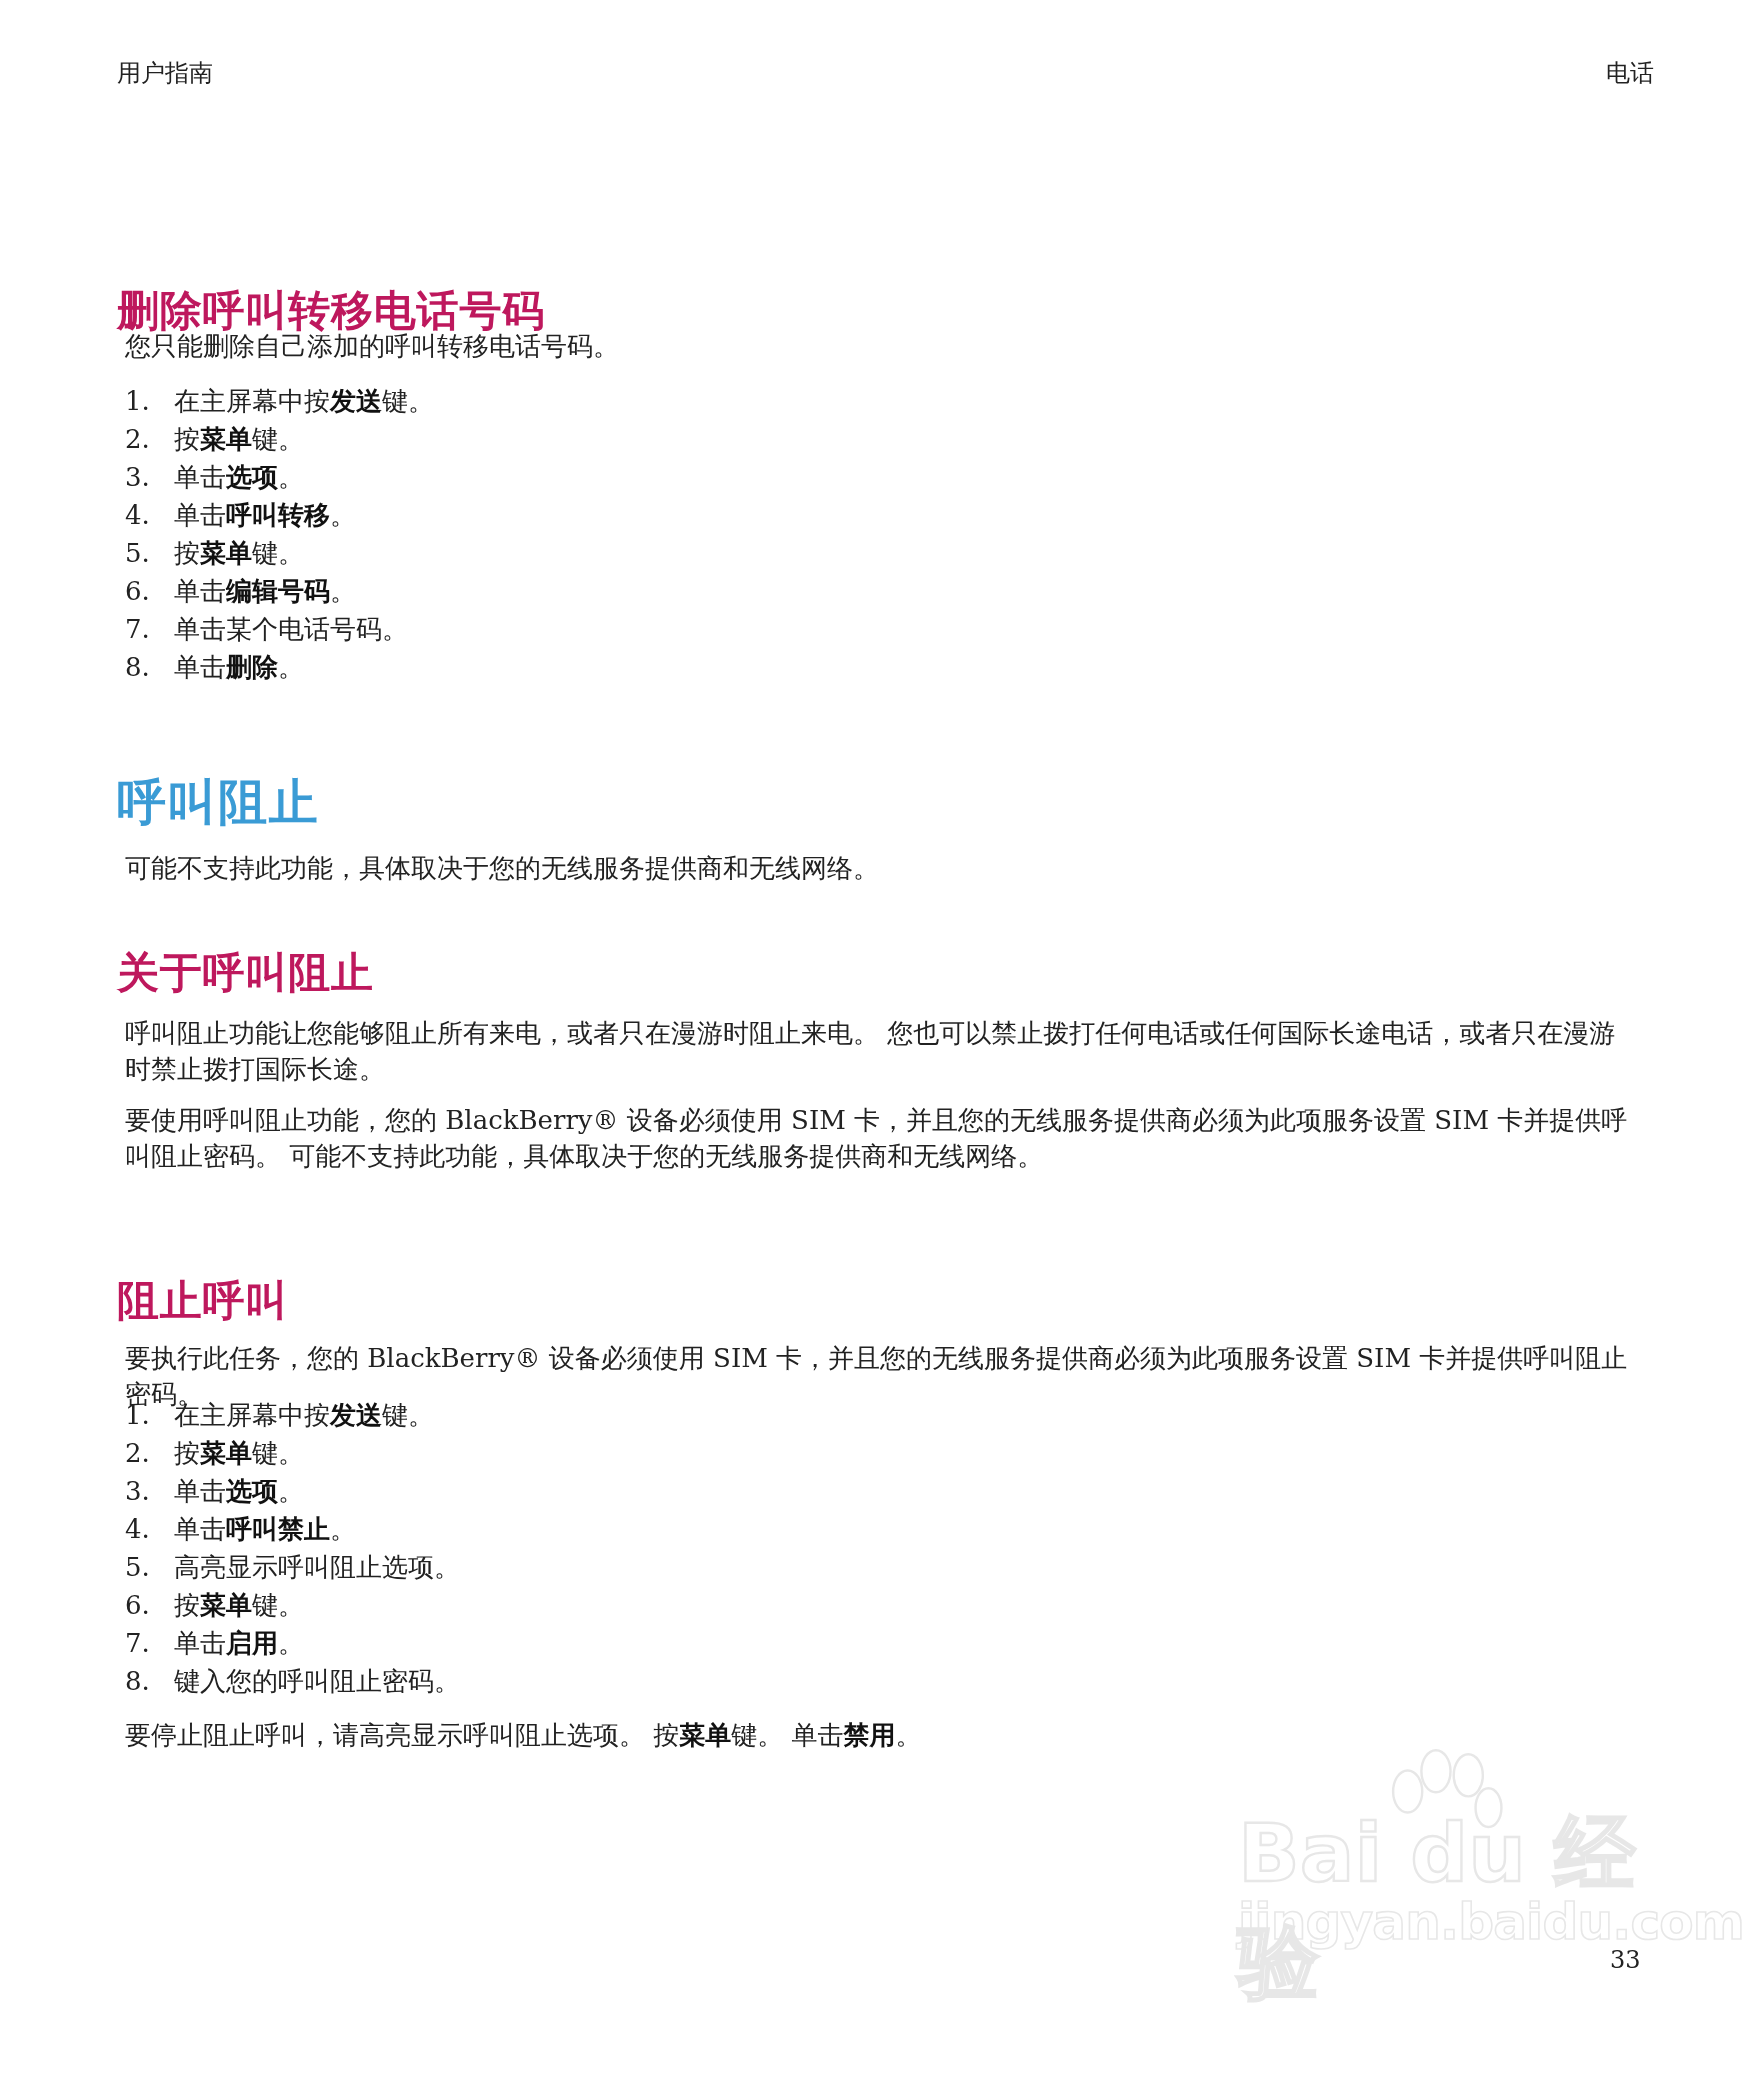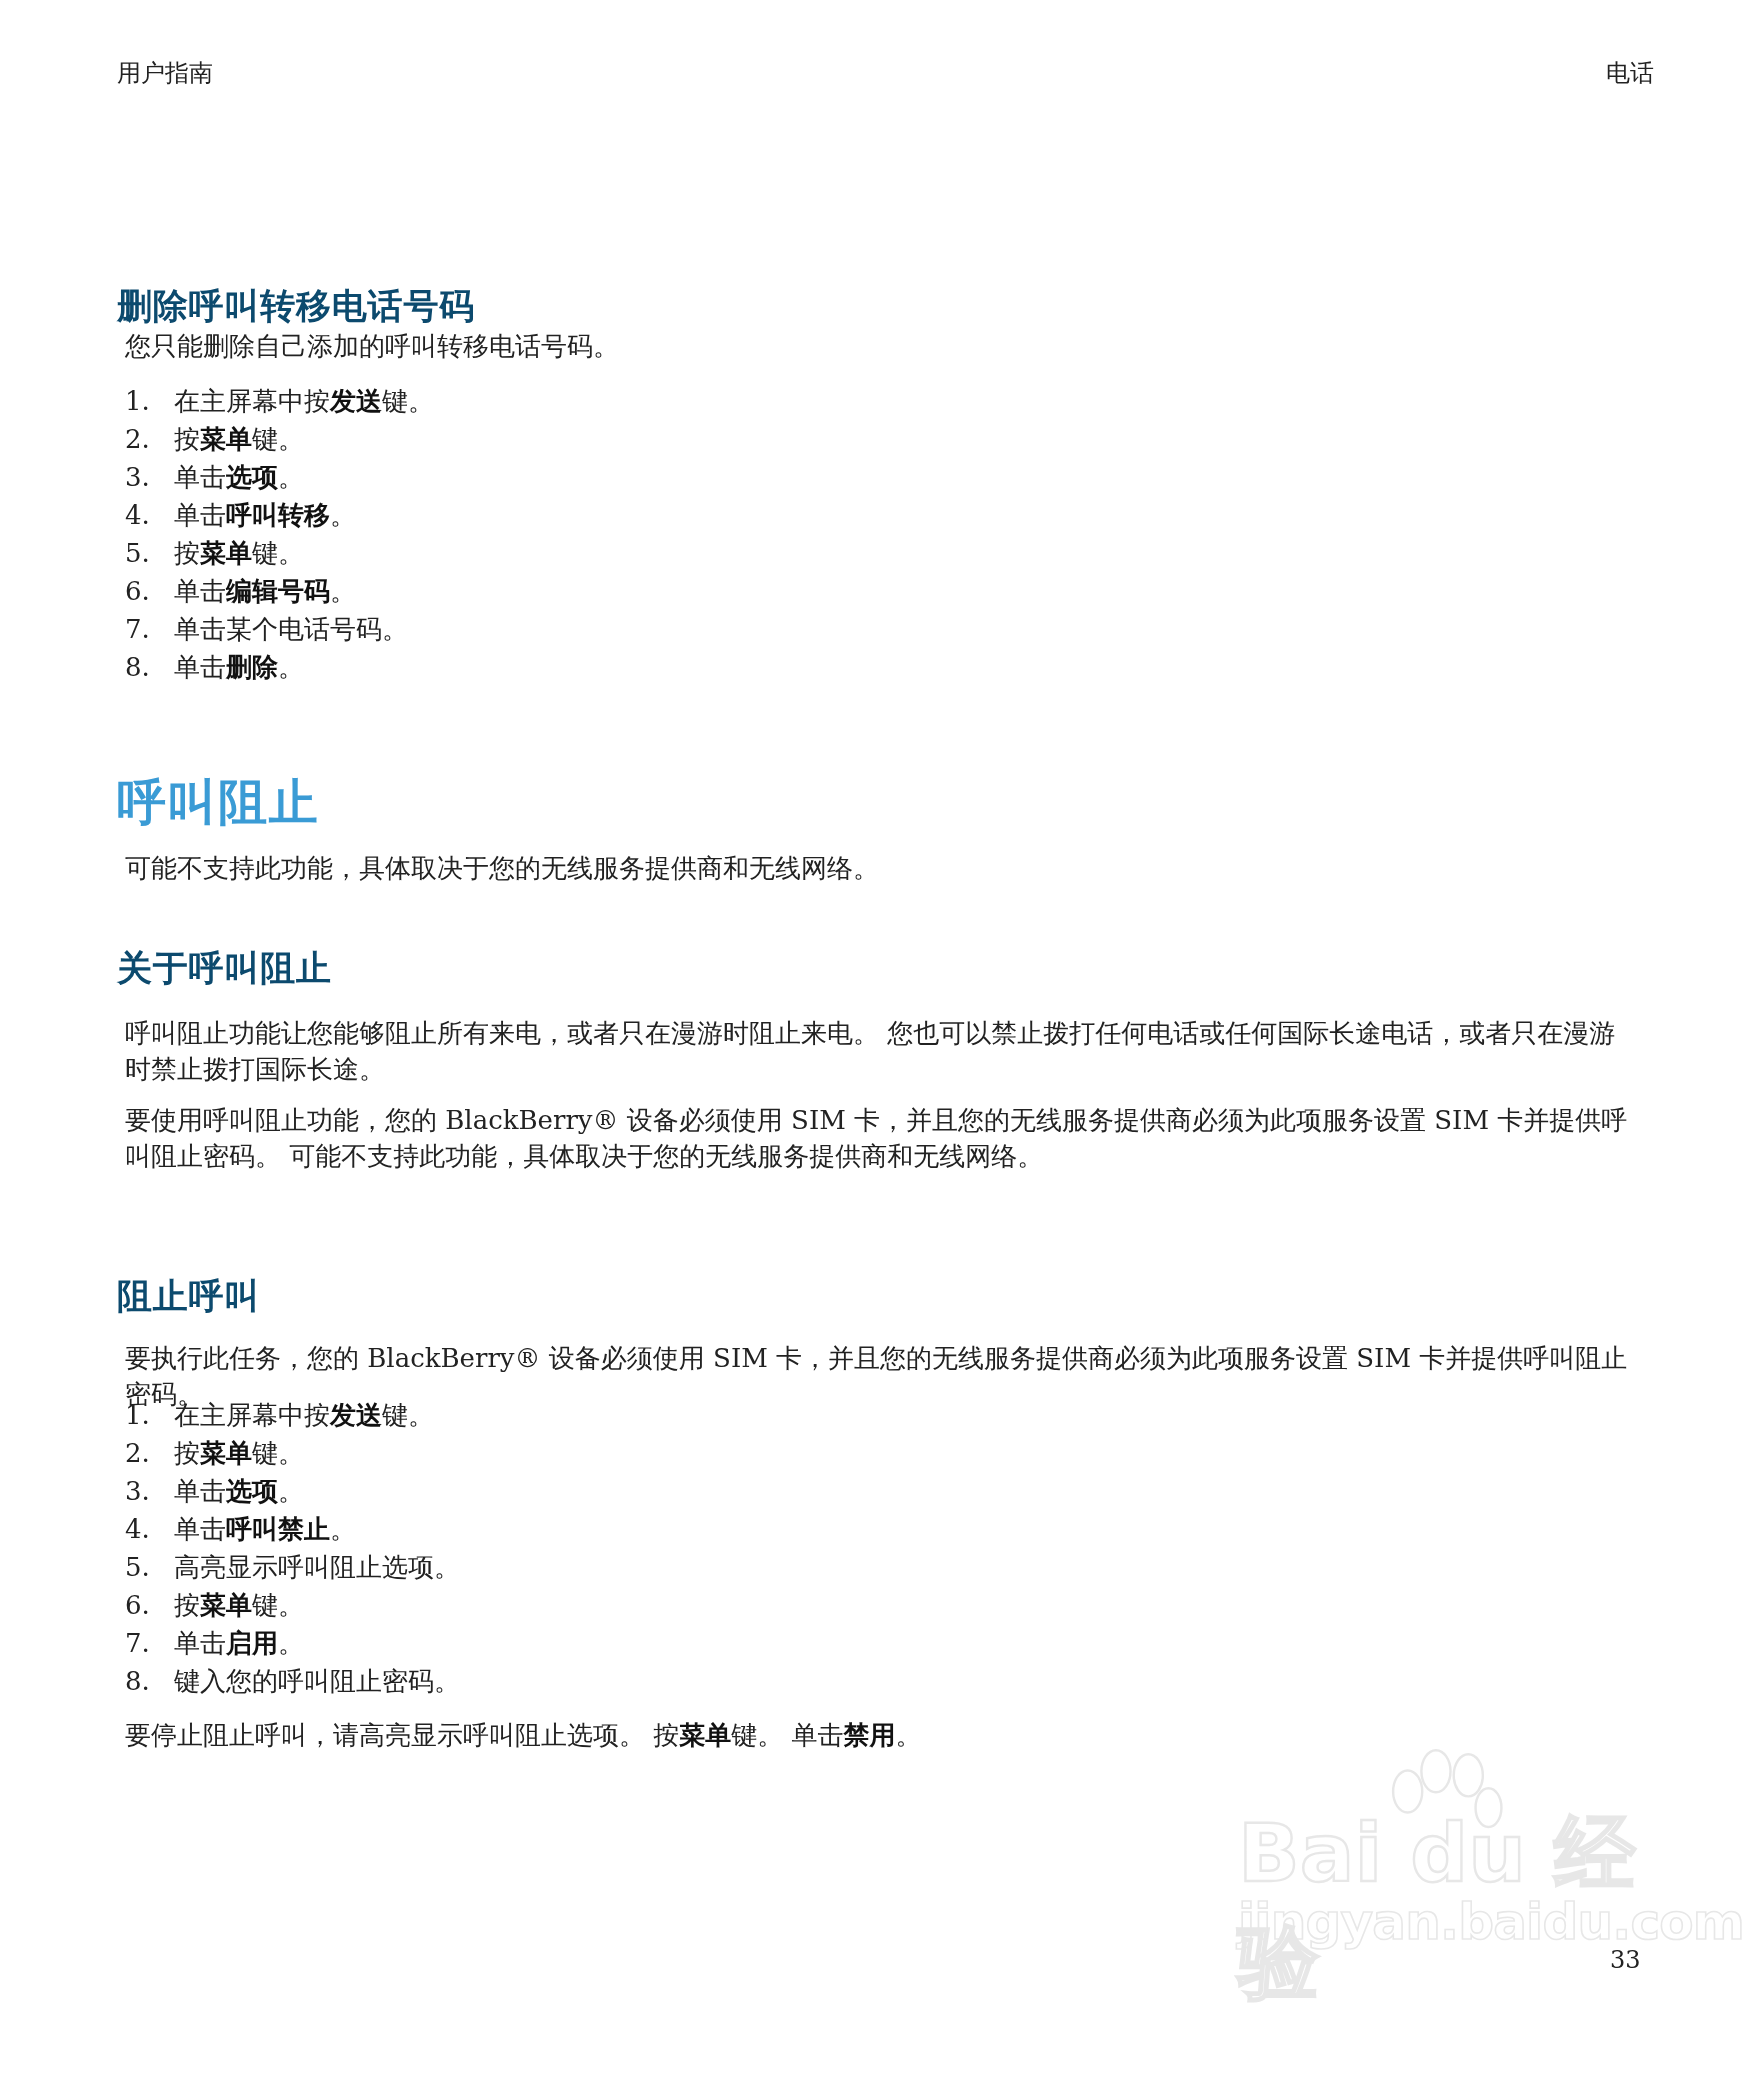--- a/index.html
+++ b/index.html
@@ -2,21 +2,21 @@
 <html style="font-size:13px"><head>
 <meta charset="utf-8">
 <style>
   html, body { margin:0; padding:0; background:#ffffff; }
   body { width:1748px; height:2097px; position:relative; overflow:hidden;
          font-family:"DejaVu Serif", serif; color:#222; }
   .hdr { position:absolute; top:57px; font-size:24px; color:#222; }
   .hdr-left { left:117px; }
   .hdr-right { right:94px; }
   .h2 { position:absolute; left:117px; font-family:"DejaVu Sans", sans-serif;
-        font-weight:bold; font-size:35px; color:#0c4a6e; margin:0; letter-spacing:0.8px; }
+        font-weight:bold; font-size:42px; color:#be185d; margin:0; letter-spacing:0.8px; }
   .h1 { position:absolute; left:117px; font-family:Liberation Serif, serif;
         font-size:49px; color:#3a9bd5; margin:0; letter-spacing:1.6px; }
   .para { position:absolute; left:125px; width:1513px; font-size:26px; line-height:36px; margin:0; color:#222; }
   ol.steps { position:absolute; left:125px; margin:0; padding:0; list-style:none; font-size:26px; }
   ol.steps li { height:38px; line-height:38px; display:flex; }
   .num { width:49px; display:inline-block; }
   b.k { font-family:"DejaVu Sans", sans-serif; font-weight:bold; color:#111;text-align:right; }
   .pagenum { position:absolute; left:1610px; top:1946px; font-size:24px; color:#222; }
   .watermark { position:absolute; left:1238px; top:1743px; width:421px; height:210px; opacity:0.35; }
   .wm-logo { position:absolute; left:0; top:57px; font-family:"DejaVu Sans", sans-serif; font-weight:bold;

